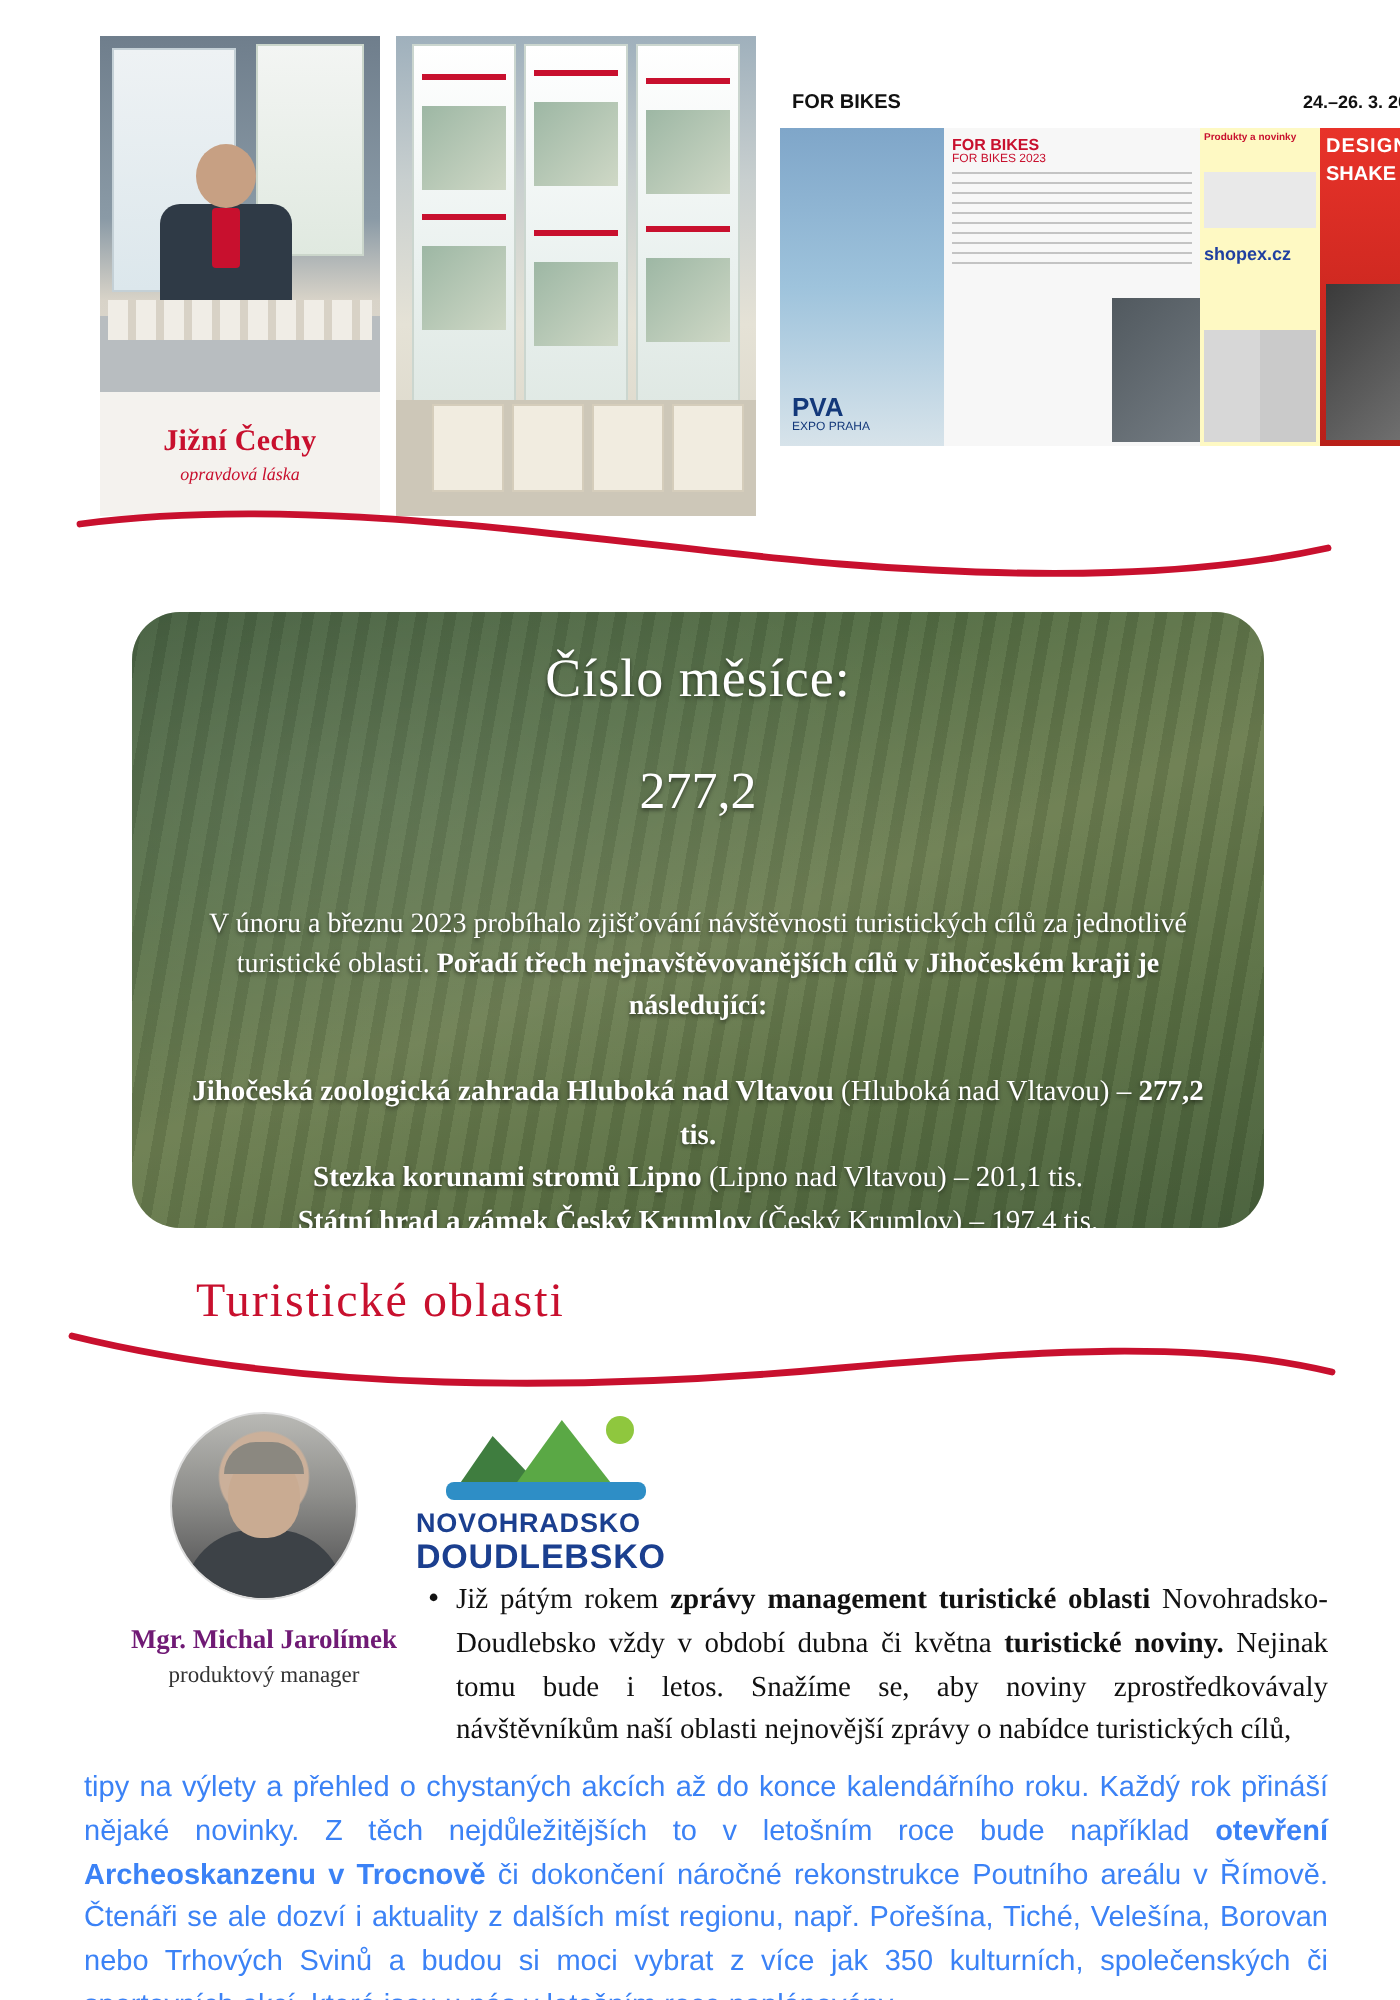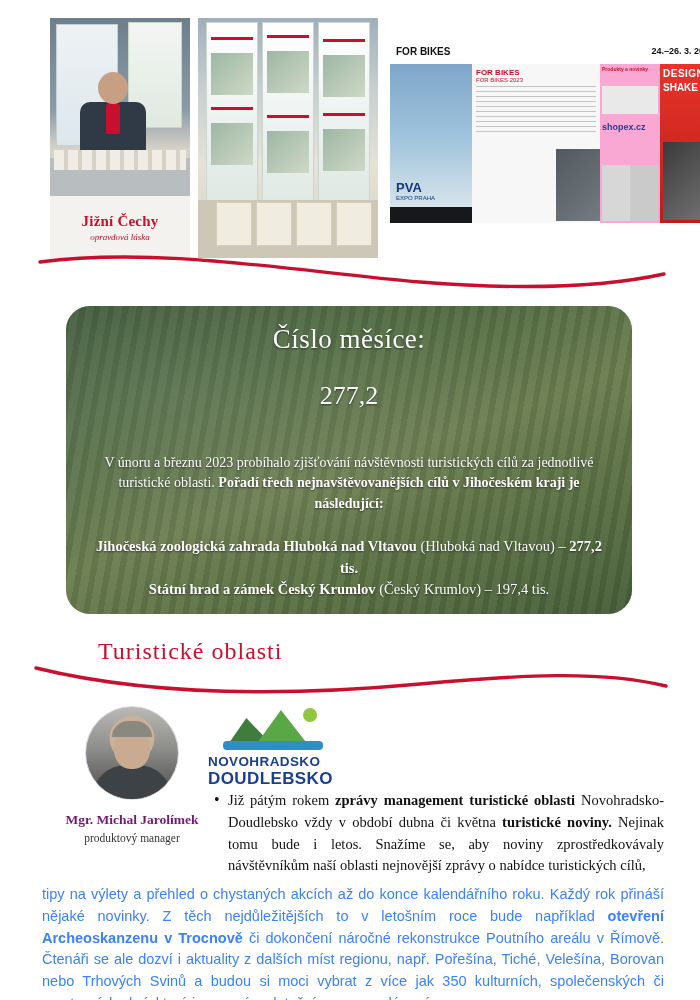--- a/index.html
+++ b/index.html
@@ -171,21 +171,21 @@
   }
   .scr-topbar .sb-label {
     font-family: "Liberation Sans", sans-serif;
     font-size: 10px; font-weight: bold; color:#111;
   }
   .scr-topbar .sb-date {
     font-family: "Liberation Sans", sans-serif;
     font-size: 9px; color:#111; margin-left:auto; font-weight:bold;
   }
   .scr-left {
-    position:absolute; left:0; top:26px; width: 82px; bottom: 16px;
+    position:absolute; left:0; top:26px; width: 82px; bottom: 0;
     background: linear-gradient(180deg,#7fa6c9 0%, #9ec3dc 50%, #d7e3ea 100%);
   }
   .scr-left .pva {
     position:absolute; left:6px; bottom:6px;
     font-family:"Liberation Sans",sans-serif;
     font-size:13px; font-weight:bold; color:#13387a; line-height:1.05;
   }
   .scr-left .pva small { display:block; font-size:6px; font-weight:normal;}
   .scr-mid {
     position:absolute; left: 82px; top: 26px; width: 128px; bottom:0;
@@ -213,21 +213,21 @@
   }
   .scr-video .play:after{
     content:""; position:absolute; left:10px; top:5px;
     border-left: 7px solid #fff; border-top: 4px solid transparent; border-bottom: 4px solid transparent;
   }
   .scr-right {
     position:absolute; right:0; top: 26px; width: 120px; bottom:0;
     display:flex;
   }
   .scr-ad1 {
-    width: 60px; background:#f9a8d4; position:relative;
+    width: 60px; background:#fef9c3; position:relative;
     font-family:"Liberation Sans",sans-serif;
   }
   .scr-ad1 .ad-top{ position:absolute; left:2px; top:2px; right:2px; font-size:5px; color:#c8102e; font-weight:bold;}
   .scr-ad1 .ad-mid{ position:absolute; left:2px; top:22px; right:2px; height:28px; background:#e9e9e9;}
   .scr-ad1 .shopex{
     position:absolute; left:2px; top:58px; font-size:9px; font-weight:bold; color:#1f3fa0;
   }
   .scr-ad1 .grid{
     position:absolute; left:2px; right:2px; bottom:2px; height:56px;
     background:
@@ -549,20 +549,23 @@
     <div class="nc-title">Číslo měsíce:</div>
     <div class="nc-value">277,2</div>
     <div class="nc-para">
       <span>V únoru a březnu 2023 probíhalo zjišťování návštěvnosti turistických cílů za jednotlivé turistické oblasti. </span><b>Pořadí třech nejnavštěvovanějších cílů v Jihočeském kraji je následující:</b>
     </div>
     <div class="nc-list">
       <div class="item">
         <b>Jihočeská zoologická zahrada Hluboká nad Vltavou</b><span> (Hluboká nad Vltavou) – </span><b>277,2 tis.</b>
       </div>
       <div class="item">
+        <b>Stezka korunami stromů Lipno</b><span> (Lipno nad Vltavou) – 201,1 tis.</span>
+      </div>
+      <div class="item">
         <b>Státní hrad a zámek Český Krumlov</b><span> (Český Krumlov) – 197,4 tis.</span>
       </div>
     </div>
   </div>
 </div>
 
 <div class="section-heading">Turistické oblasti</div>
 
 <svg class="wave wave-2" viewBox="0 0 700 60" preserveAspectRatio="none">
   <path d="M36,16 C150,44 290,44 420,32 C520,23 600,18 666,34" fill="none" stroke="#c8102e" stroke-width="3.4" stroke-linecap="round"></path>

